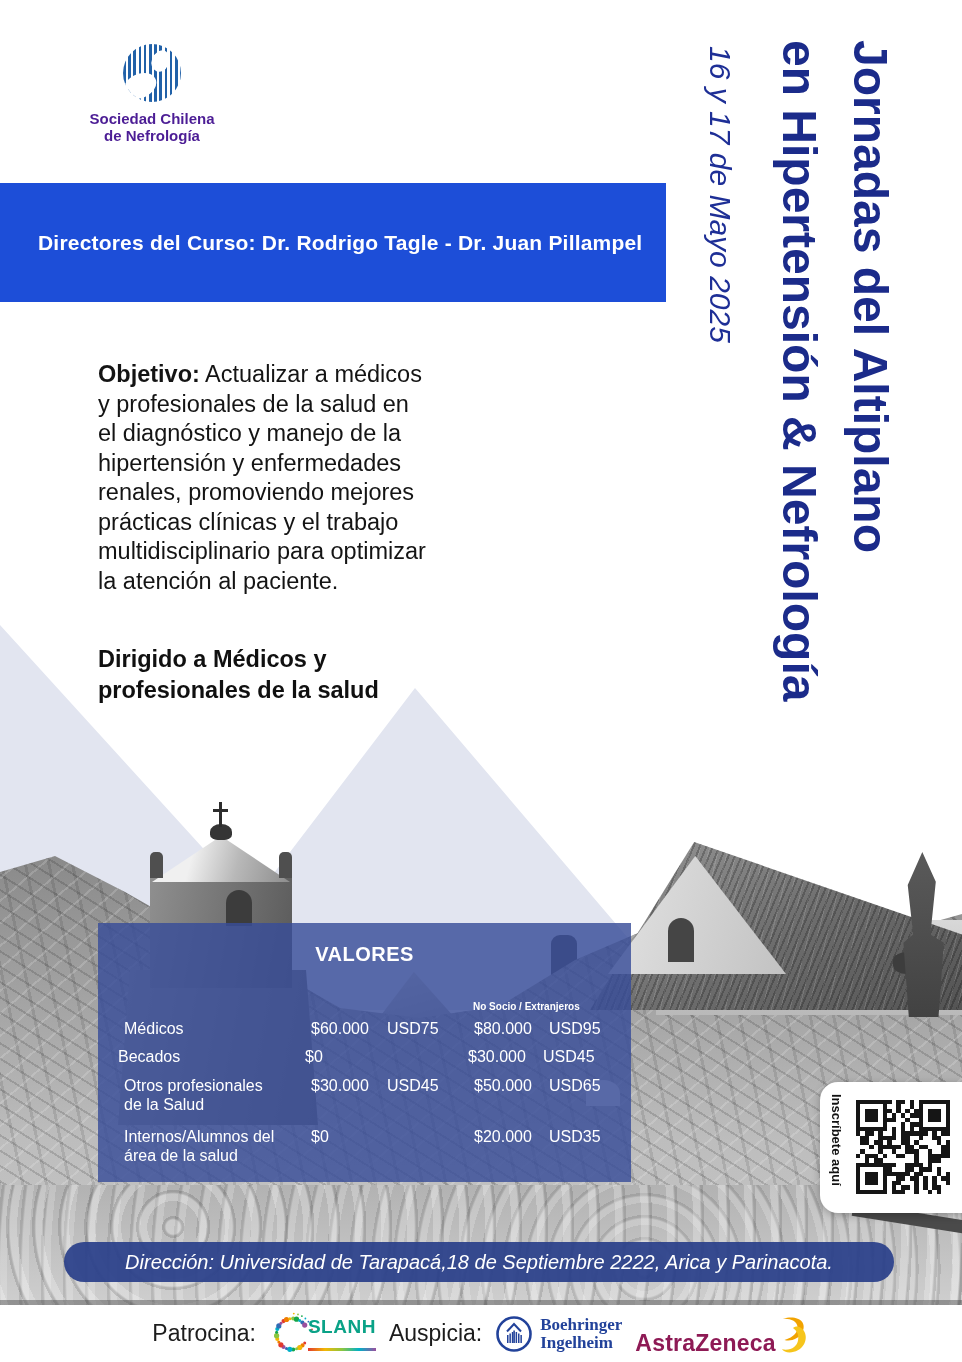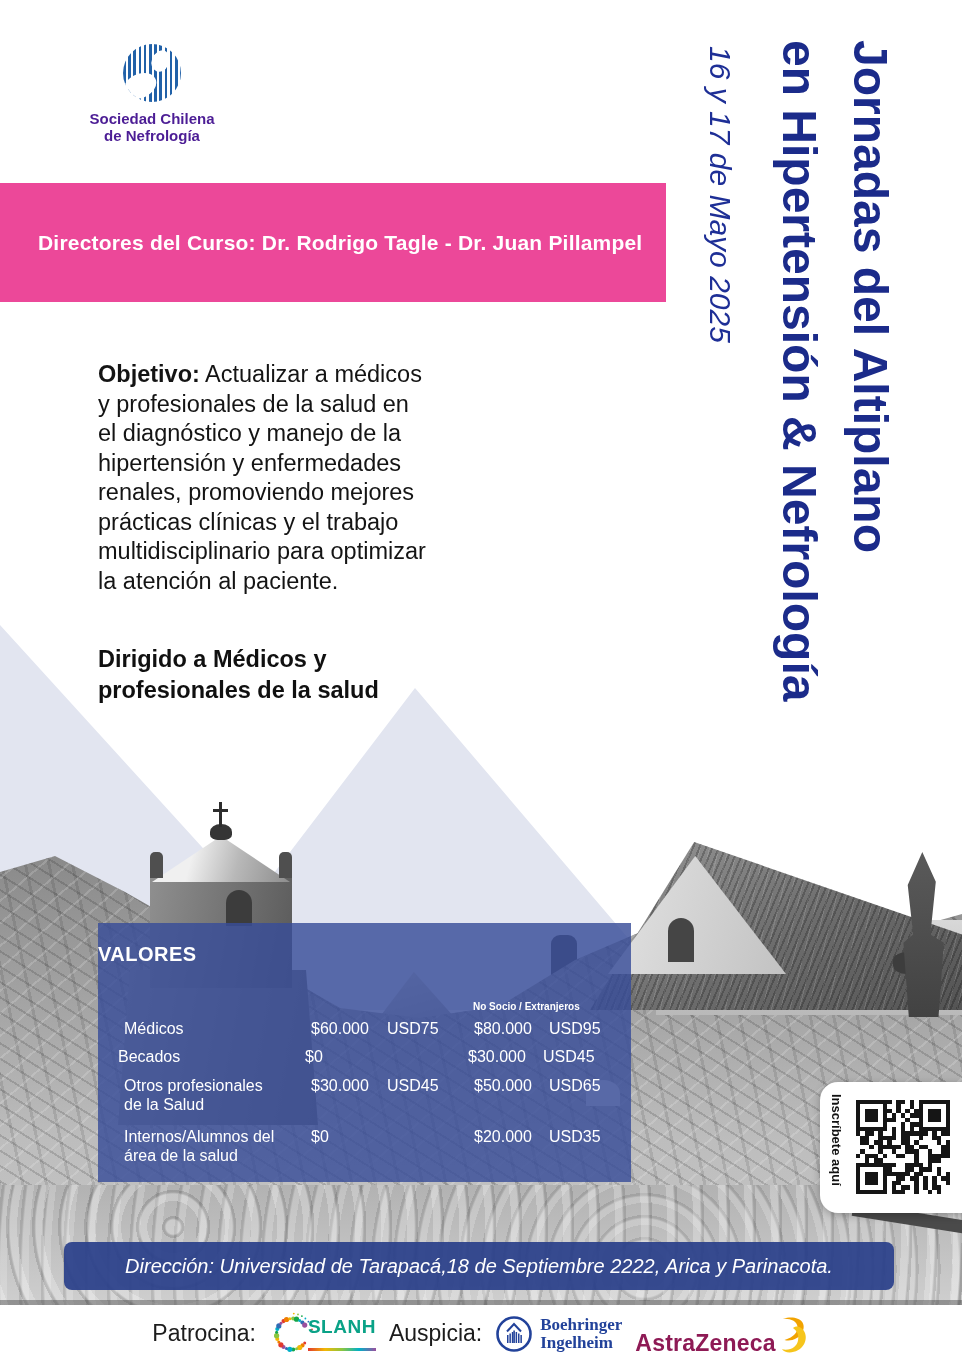--- a/index.html
+++ b/index.html
@@ -14,21 +14,21 @@
   .org-logo{position:absolute;left:60px;top:44px;width:184px;text-align:center;z-index:4;}
   .logo-mark{position:relative;width:58px;height:58px;border-radius:50%;margin:0 auto 8px;
     background:repeating-linear-gradient(90deg,#2161a8 0 2.6px,#ffffff 2.6px 5.2px);overflow:hidden;}
   .logo-swirl-a{position:absolute;left:29px;top:6px;width:17px;height:22px;background:#fff;
     border-radius:50% 50% 50% 50%/55% 55% 45% 45%;transform:rotate(22deg);}
   .logo-swirl-b{position:absolute;left:0px;top:30px;width:34px;height:24px;background:#fff;
     border-radius:50%;transform:rotate(-24deg);}
   .logo-text{font-size:15px;font-weight:bold;color:#4c1d95;line-height:17px;}
 
   
-  .directors-banner{position:absolute;left:0;top:183px;width:666px;height:119px;background:#ec4899;
+  .directors-banner{position:absolute;left:0;top:183px;width:666px;height:119px;background:#1d4ed8;
     display:flex;align-items:center;padding-left:38px;box-sizing:border-box;z-index:4;}
   .directors-banner span{font-size:21px;font-weight:bold;color:#ffffff;letter-spacing:.2px;}
 
   
   .title-vertical{position:absolute;top:40px;right:56px;height:830px;z-index:4;
     writing-mode:vertical-rl;text-orientation:mixed;
     font-size:48px;font-weight:bold;color:#1b2b8a;line-height:71px;}
   .date-vertical{position:absolute;left:703px;top:46px;height:420px;z-index:4;
     writing-mode:vertical-rl;text-orientation:mixed;
     font-size:30px;font-style:italic;color:#1e2f96;}
@@ -91,41 +91,41 @@
     background-image:
       repeating-radial-gradient(circle at 18% 35%,rgba(255,255,255,.25) 0 7px,rgba(0,0,0,.12) 9px 11px,transparent 11px 26px),
       repeating-radial-gradient(circle at 67% 70%,rgba(255,255,255,.2) 0 6px,rgba(0,0,0,.1) 8px 10px,transparent 10px 22px),
       linear-gradient(#b2b2b2,#cfcfcf);}
   .beam{left:852px;top:452px;width:118px;height:13px;background:#4a4a4a;transform:rotate(9deg);}
   .photo-edge{left:0;bottom:0;width:962px;height:5px;background:rgba(70,70,70,.45);}
 
   
   .pricing-panel{position:absolute;left:98px;top:923px;width:533px;height:259px;z-index:5;
     background:rgba(56,77,152,0.82);color:#fff;}
-  .pricing-title{position:absolute;left:0;top:20px;width:100%;
+  .pricing-title{position:absolute;left:0;top:20px;width:100%;text-align:center;
     font-size:20px;font-weight:bold;letter-spacing:.5px;}
   .hdr1{position:absolute;left:212px;top:49px;font-size:12.5px;font-weight:bold;
     line-height:14.5px;white-space:pre-line;}
   .hdr2{position:absolute;left:375px;top:78px;font-size:10px;font-weight:bold;}
   .rows{position:absolute;left:0;top:96px;width:100%;}
   .price-row{display:grid;grid-template-columns:187px 76px 87px 75px auto;
     padding-left:26px;font-size:16px;line-height:19px;}
   .price-row .cat{white-space:pre-line;}
   .r1{margin-bottom:9px;} .r2{margin-bottom:10px;padding-left:20px;} .r3{margin-bottom:13px;}
 
   
   .qr-card{position:absolute;left:820px;top:1082px;width:142px;height:131px;background:#ffffff;
     border-radius:18px 0 0 18px;z-index:6;box-shadow:0 2px 8px rgba(0,0,0,.28);}
   .qr-label{position:absolute;left:9px;top:12px;height:110px;writing-mode:vertical-rl;
     text-orientation:mixed;font-size:13px;font-weight:bold;color:#121212;}
   .qr-svg{position:absolute;left:36px;top:18px;width:94px;height:94px;}
 
   
-  .address-banner{position:absolute;left:64px;top:1242px;width:830px;height:48px;z-index:6;
-    background:rgba(42,63,138,.93);border-radius:8px;display:flex;align-items:center;justify-content:center;}
+  .address-banner{position:absolute;left:64px;top:1242px;width:830px;height:40px;z-index:6;
+    background:rgba(42,63,138,.93);border-radius:20px;display:flex;align-items:center;justify-content:center;}
   .address-banner span{font-size:20px;font-style:italic;color:#ffffff;}
 
   
   .sponsors{position:absolute;left:0;top:1305px;width:962px;height:57px;background:#ffffff;z-index:6;
     display:flex;align-items:center;justify-content:center;gap:13px;}
   .sp-label{font-size:23px;color:#1c1c1c;}
   .slanh{display:flex;align-items:center;gap:1px;}
   .slanh-col{display:flex;flex-direction:column;margin-left:-8px;gap:9px;}
   .slanh-text{font-size:19px;font-weight:800;color:#0aa287;letter-spacing:.5px;}
   .slanh-bar{height:2.5px;width:100%;margin-top:1px;

